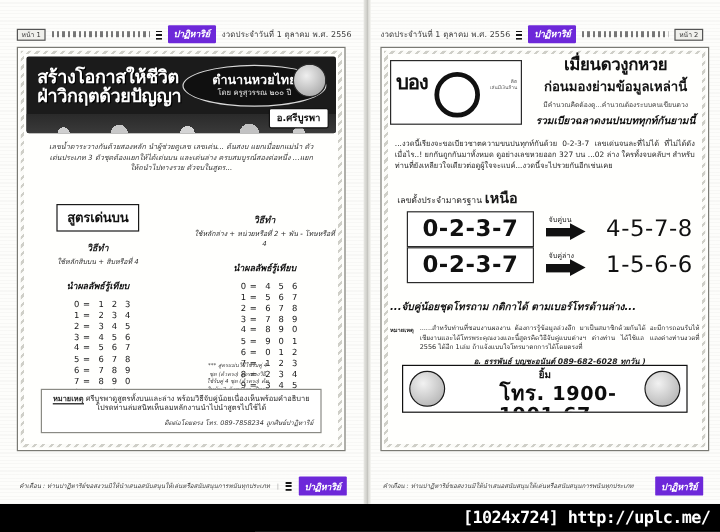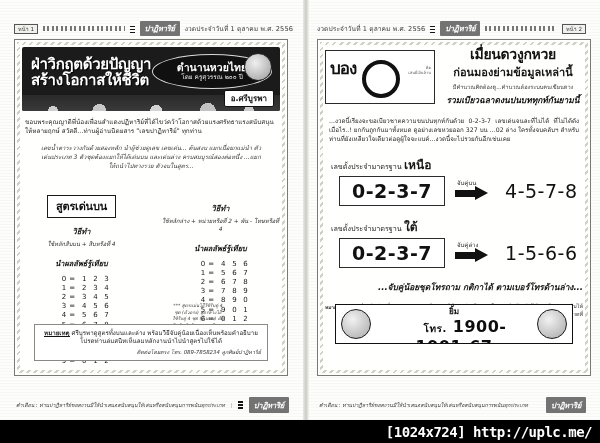--- a/index.html
+++ b/index.html
@@ -17,21 +17,21 @@
           background:linear-gradient(90deg,#e8e8e4,#cfcfca 45%,#b9b9b4 50%,#d6d6d1 60%,#f2f2ee);}
 
   .page{position:absolute;top:0;height:420px;overflow:hidden;}
   .page.left{left:0;width:303px;}
   .page.right{left:309px;width:291px;}
 
   
   .masthead{position:absolute;top:22px;height:13px;display:flex;align-items:center;gap:5px;font-size:7px;color:#2a2a2a;}
   .mh-left{left:14px;right:10px;}
   .mh-right{left:8px;right:14px;}
-  .brand{background:#737373;color:#fff;font-style:italic;font-weight:bold;font-size:7.5px;
+  .brand{background:#6d28d9;color:#fff;font-style:italic;font-weight:bold;font-size:7.5px;
          padding:1.5px 5px 2px 5px;letter-spacing:-.2px;white-space:nowrap;border-radius:1px;}
   .brandbars{display:inline-block;width:5px;height:8px;
       background:repeating-linear-gradient(0deg,#151515 0 1.5px,transparent 1.5px 3px);}
   .issue{font-size:6.6px;color:#3a3a3a;white-space:nowrap;letter-spacing:.1px;}
   .pagebox{border:1px solid #555;padding:0 3px;font-size:5.6px;color:#333;background:#f0f0ec;white-space:nowrap;}
   .dotrule{flex:1;height:5px;background:repeating-linear-gradient(90deg,#4a4a4a 0 2px,transparent 2px 4.5px);opacity:.75;}
 
   
   .frame{position:absolute;border:1px solid #7a7a74;background:#fffffd;}
   .frame::before{content:"";position:absolute;inset:2px;border:3px solid transparent;
@@ -120,36 +120,36 @@
   .numbox{border:1px solid #2b2b2b;background:#fff;padding:3px 12px;}
   .numbox span{font-size:19px;font-weight:bold;color:#111;letter-spacing:.5px;}
   .arrowwrap{position:relative;width:40px;height:26px;}
   .arrowwrap .cap{position:absolute;top:0;left:2px;font-size:6px;color:#222;white-space:nowrap;}
   .arrowwrap .arr{position:absolute;top:12px;left:0;width:36px;height:7px;
       background:linear-gradient(90deg,#111 0 22px,transparent 22px);}
   .arrowwrap .arr::after{content:"";position:absolute;left:20px;top:-4px;border-left:13px solid #111;
       border-top:7.5px solid transparent;border-bottom:7.5px solid transparent;}
   .result{font-size:19px;font-weight:normal;color:#111;letter-spacing:.5px;text-align:center;}
 
-  .tagline{text-align:right;font-size:8.4px;font-style:italic;font-weight:bold;color:#151515;margin-top:12px;}
+  .tagline{text-align:left;font-size:8.4px;font-style:italic;font-weight:bold;color:#151515;margin-top:12px;}
 
   .rnote{display:flex;gap:5px;margin-top:8px;}
   .rnote .rtag{font-size:4.8px;font-weight:bold;color:#222;white-space:nowrap;padding-top:1px;}
   .rnote .rtxt{font-size:5.4px;line-height:8px;color:#262626;text-align:justify;flex:1;}
   .rnote .rsig{font-size:6.4px;font-style:italic;font-weight:bold;color:#1a1a1a;text-align:center;margin-top:2px;}
 
   
   .phonebar{position:absolute;left:10px;right:10px;bottom:24px;border:1.4px solid #111;background:#fff;
       height:38px;display:flex;align-items:center;justify-content:center;overflow:hidden;}
   .phonebar .face{width:28px;height:28px;border-radius:50%;background:radial-gradient(circle at 38% 34%,#f2f2f2,#a8a8a8);
       border:1.2px solid #1a1a1a;flex:0 0 auto;margin:0 5px;}
   .phonebar .pb-mid{text-align:center;flex:1;}
   .phonebar .pb1{font-size:8.2px;font-weight:bold;color:#111;}
   .phonebar .pb2{font-size:16px;font-weight:bold;color:#0d0d0d;letter-spacing:.5px;line-height:18px;}
-  .phonebar .pb2 .lbl{font-size:10px;margin-left:22px;}
+  .phonebar .pb2 .lbl{font-size:17px;margin-left:22px;}
 
   .watermark{position:absolute;right:8px;bottom:3px;color:#fff;font-size:14px;font-weight:bold;
       font-family:"DejaVu Sans Mono","Liberation Mono",monospace;letter-spacing:-.5px;}
 </style>
 </head>
 <body>
 
 <div id="page">
   <div class="sheet"></div>
   <div class="gutter"></div>
@@ -163,32 +163,31 @@
       <span class="brand">ปาฏิหาริย์</span>
       <span class="issue">งวดประจำวันที่ 1 ตุลาคม พ.ศ. 2556</span>
     </div>
 
     <div class="frame frameL">
       <div class="inner">
 
         <div class="hero">
           <div class="skyline"></div>
           <div class="hero-title">
+            <div>สร้างโอกาสให้ชีวิต</div>
             <div>ฝ่าวิกฤตด้วยปัญญา</div>
-            <div>สร้างโอกาสให้ชีวิต</div>
           </div>
           <div class="hero-oval">
             <div class="l1">ตำนานหวยไทย</div>
             <div class="l2">โดย ครูสุวรรณ ๒๐๐ ปี</div>
           </div>
           <div class="hero-face"></div>
           <div class="hero-author">อ.ศรีบูรพา</div>
         </div>
 
-        <div class="body-p">ขอบพระคุณญาติพี่น้องเพื่อนสำแดงปฏิหาริย์ที่ได้ไขว่คว้าโอกาสด้วยแรงศรัทธาแรงสนับสนุนให้หลายฤกษ์ สวัสดี...ท่านผู้อ่านนิตยสาร "เลขปาฏิหาริย์" ทุกท่าน</div>
         <div class="body-ital">เลขน้ำตาระวางกันด้วยสองหลัก นำผู้ช่วยดูเลข เลขเด่น... ต้นสงบ แยกเมื่อยกแม่นำ ตัวเด่นประเภท 3 ตัวชุดต้องแยกให้ได้เด่นบน และเด่นล่าง ครบสมบูรณ์สองต่อหนึ่ง ...แยกให้ถนำไปทางรวย ตัวจบในสูตร...</div>
 
         <div class="cols">
 
           <div class="col">
             <div class="col-title">สูตรเด่นบน</div>
             <div class="sub-h">วิธีทำ</div>
             <div class="method">ใช้หลักสิบบน + สิบหรือที่ 4</div>
             <div class="res-h">นำผลลัพธ์รู้เทียบ</div>
             <table class="numtable">
@@ -371,24 +370,20 @@
           <div class="numbox">
             <span>0-2-3-7</span>
           </div>
           <div class="arrowwrap">
             <div class="cap">จับคู่บน</div>
             <div class="arr"></div>
           </div>
           <div class="result">4-5-7-8</div>
         </div>
 
-        <div class="numrow-label">
-          <span>เลขตั้งประจำมาตรฐาน</span>
-          <b>ใต้</b>
-        </div>
         <div class="numrow">
           <div class="numbox">
             <span>0-2-3-7</span>
           </div>
           <div class="arrowwrap">
             <div class="cap">จับคู่ล่าง</div>
             <div class="arr"></div>
           </div>
           <div class="result">1-5-6-6</div>
         </div>

